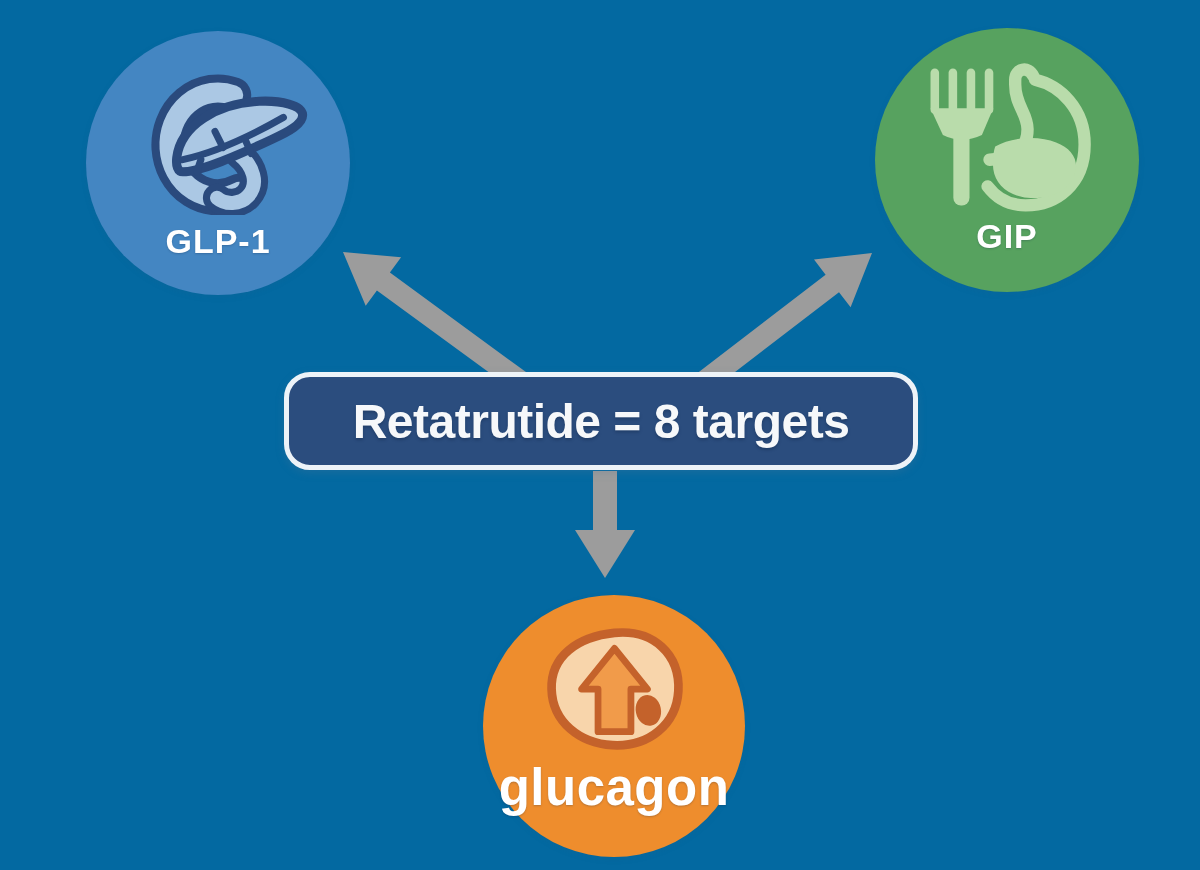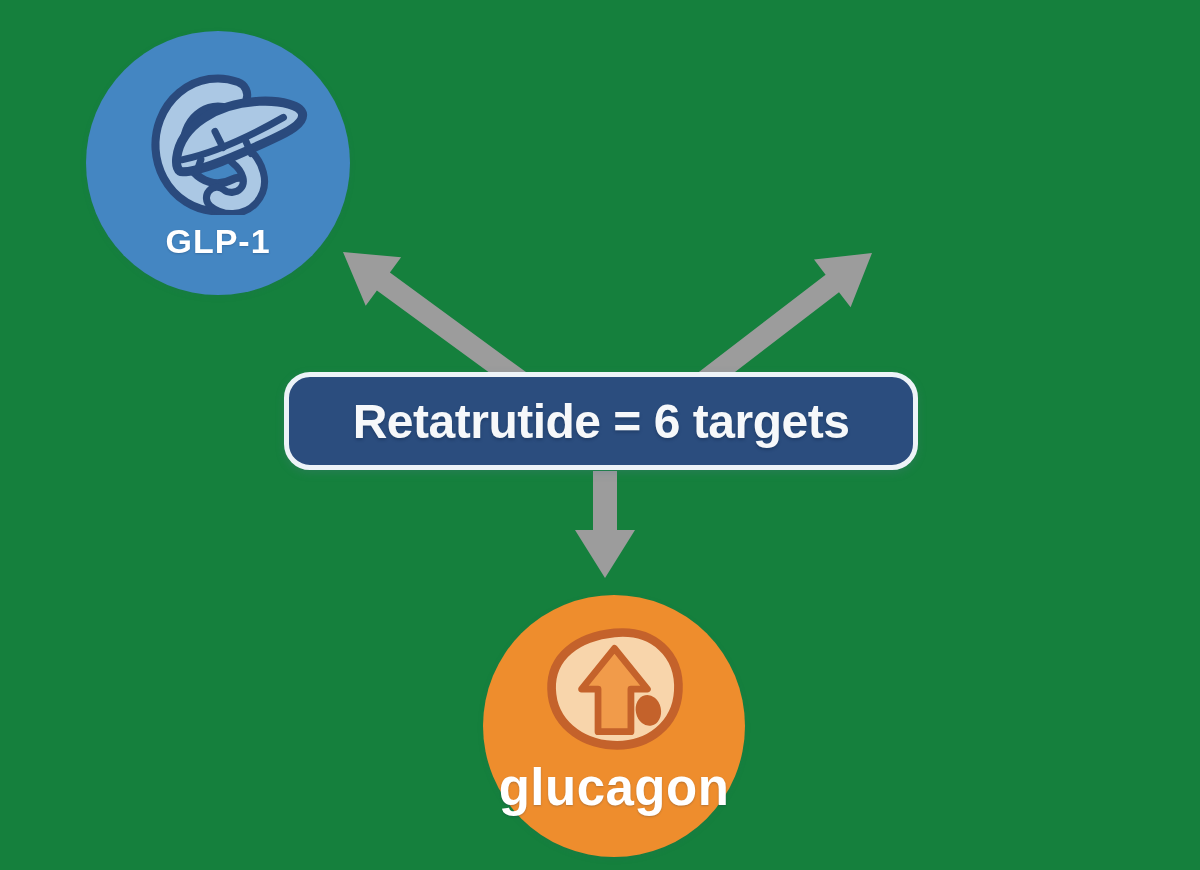--- a/index.html
+++ b/index.html
@@ -1,19 +1,19 @@
 <!DOCTYPE html>
 <html><head>
 <meta charset="utf-8">
 <style>
   html,body{margin:0;padding:0;}
   .canvas{
     position:relative;
     width:1200px;height:870px;
-    background:#15803d;
+    background:#0369a1;
     overflow:hidden;
     font-family:"Liberation Sans", sans-serif;
   }
   .arrows-layer{position:absolute;left:0;top:0;width:1200px;height:870px;}
   .circle{
     position:absolute;border-radius:50%;
     box-shadow:0 2px 6px rgba(60,90,120,0.10);
   }
   .circle-glp1{left:86px;top:31px;width:264px;height:264px;background:#4486c2;}
   .circle-gip{left:875px;top:28px;width:264px;height:264px;background:#57a25f;}
@@ -70,30 +70,54 @@
       <g fill="none" stroke="#2a4a7d" stroke-width="7" stroke-linecap="round">
         <path d="M62,100 C90,94 120,82 162,58"></path>
         <path d="M102,88 L94,72"></path>
         <path d="M124,80 L130,94"></path>
         <path d="M80,100 L76,112"></path>
       </g>
     </svg>
     <div class="circle-label">GLP-1</div>
   </div>
 
+  <div class="circle circle-gip">
+    <svg viewBox="0 0 185 168">
+      <g fill="#b9dcab">
+
+        <rect x="10" y="14" width="9" height="48" rx="4.5"></rect>
+        <rect x="29" y="14" width="9" height="48" rx="4.5"></rect>
+        <rect x="48" y="14" width="9" height="48" rx="4.5"></rect>
+        <rect x="67" y="14" width="9" height="48" rx="4.5"></rect>
+
+        <path d="M10,56 L76,56 L64,84 Q43,94 23,84 Z"></path>
+
+        <rect x="34" y="78" width="17" height="80" rx="8"></rect>
+      </g>
+      <g fill="none" stroke="#b9dcab" stroke-width="13" stroke-linecap="round">
+
+        <path d="M118,22 c-5,-11 -19,-8 -19,4 l0,5 c0,22 13,30 13,47 c0,24 -19,31 -40,32"></path>
+
+        <path d="M120,26 c26,6 52,30 52,68 c0,42 -30,64 -62,64 c-18,0 -31,-8 -40,-20"></path>
+      </g>
+
+      <path d="M78,96 C96,86 124,84 142,92 C158,98 166,110 162,124 C156,144 134,152 112,150 C92,148 78,136 76,120 C75,110 76,102 78,96 Z" fill="#b9dcab"></path>
+    </svg>
+    <div class="circle-label">GIP</div>
+  </div>
 
   <div class="circle circle-glucagon">
     <svg viewBox="0 0 155 140">
 
       <path d="M78,10 C118,6 146,32 144,70 C142,104 114,128 76,126 C42,124 14,102 13,68 C12,34 40,14 78,10 Z" fill="#f8d5ab" stroke="#c4622b" stroke-width="9" stroke-linejoin="round"></path>
 
       <path d="M78,26 L112,68 L95,68 L95,112 L61,112 L61,68 L44,68 Z" fill="#f19b4a" stroke="#c4622b" stroke-width="7" stroke-linejoin="round"></path>
 
       <ellipse cx="113" cy="90" rx="13" ry="16" fill="#c4622b" transform="rotate(-12 113 90)"></ellipse>
     </svg>
     <div class="circle-label">glucagon</div>
   </div>
 
   <div class="center-box">
-    <span>Retatrutide = 6 targets</span>
+    <span>Retatrutide = 8 targets</span>
   </div>
 
 </div>
 
 </body></html>

